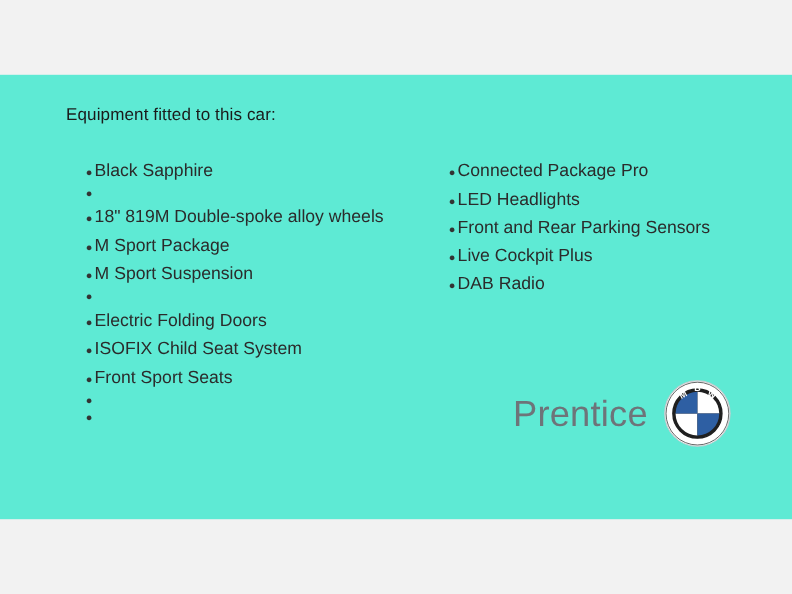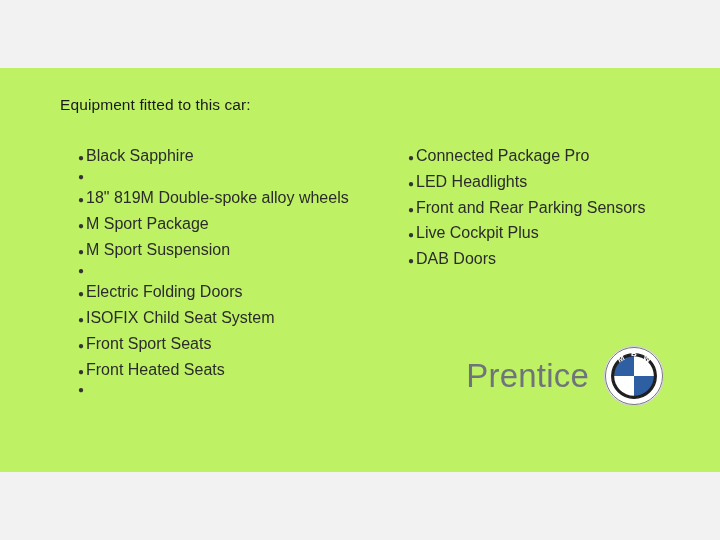--- a/index.html
+++ b/index.html
@@ -12,21 +12,21 @@
     background: #f2f2f2;
     font-family: "Liberation Sans", sans-serif;
     overflow: hidden;
   }
   .slide {
     position: absolute;
     left: 0;
     top: 68px;
     width: 720px;
     height: 404px;
-    background: #bef264;
+    background: #5eead4;
   }
   .heading {
     position: absolute;
     left: 60px;
     top: 28px;
     font-size: 15.5px;
     color: #1a1a1a;
     letter-spacing: 0.1px;
   }
   .columns {
@@ -128,21 +128,20 @@
       <div class="item">
         <span class="bullet">●</span>
         <span class="item-label">ISOFIX Child Seat System</span>
       </div>
       <div class="item">
         <span class="bullet">●</span>
         <span class="item-label">Front Sport Seats</span>
       </div>
       <div class="item">
         <span class="bullet">●</span>
-        <span class="item-label">Front Heated Seats</span>
       </div>
       <div class="item">
         <span class="bullet">●</span>
       </div>
     </div>
 
     <div class="col col-right">
       <div class="item">
         <span class="bullet">●</span>
         <span class="item-label">Connected Package Pro</span>
@@ -154,21 +153,21 @@
       <div class="item">
         <span class="bullet">●</span>
         <span class="item-label">Front and Rear Parking Sensors</span>
       </div>
       <div class="item">
         <span class="bullet">●</span>
         <span class="item-label">Live Cockpit Plus</span>
       </div>
       <div class="item">
         <span class="bullet">●</span>
-        <span class="item-label">DAB Doors</span>
+        <span class="item-label">DAB Radio</span>
       </div>
     </div>
 
   </div>
 
   <div class="brandblock">
     <span class="brand-name">Prentice</span>
     <span class="bmw-logo">
       <svg viewBox="0 0 100 100" width="62" height="62" aria-hidden="true">
         <circle cx="50" cy="50" r="48" fill="#ffffff" stroke="#c9ccd0" stroke-width="1.5"></circle>

